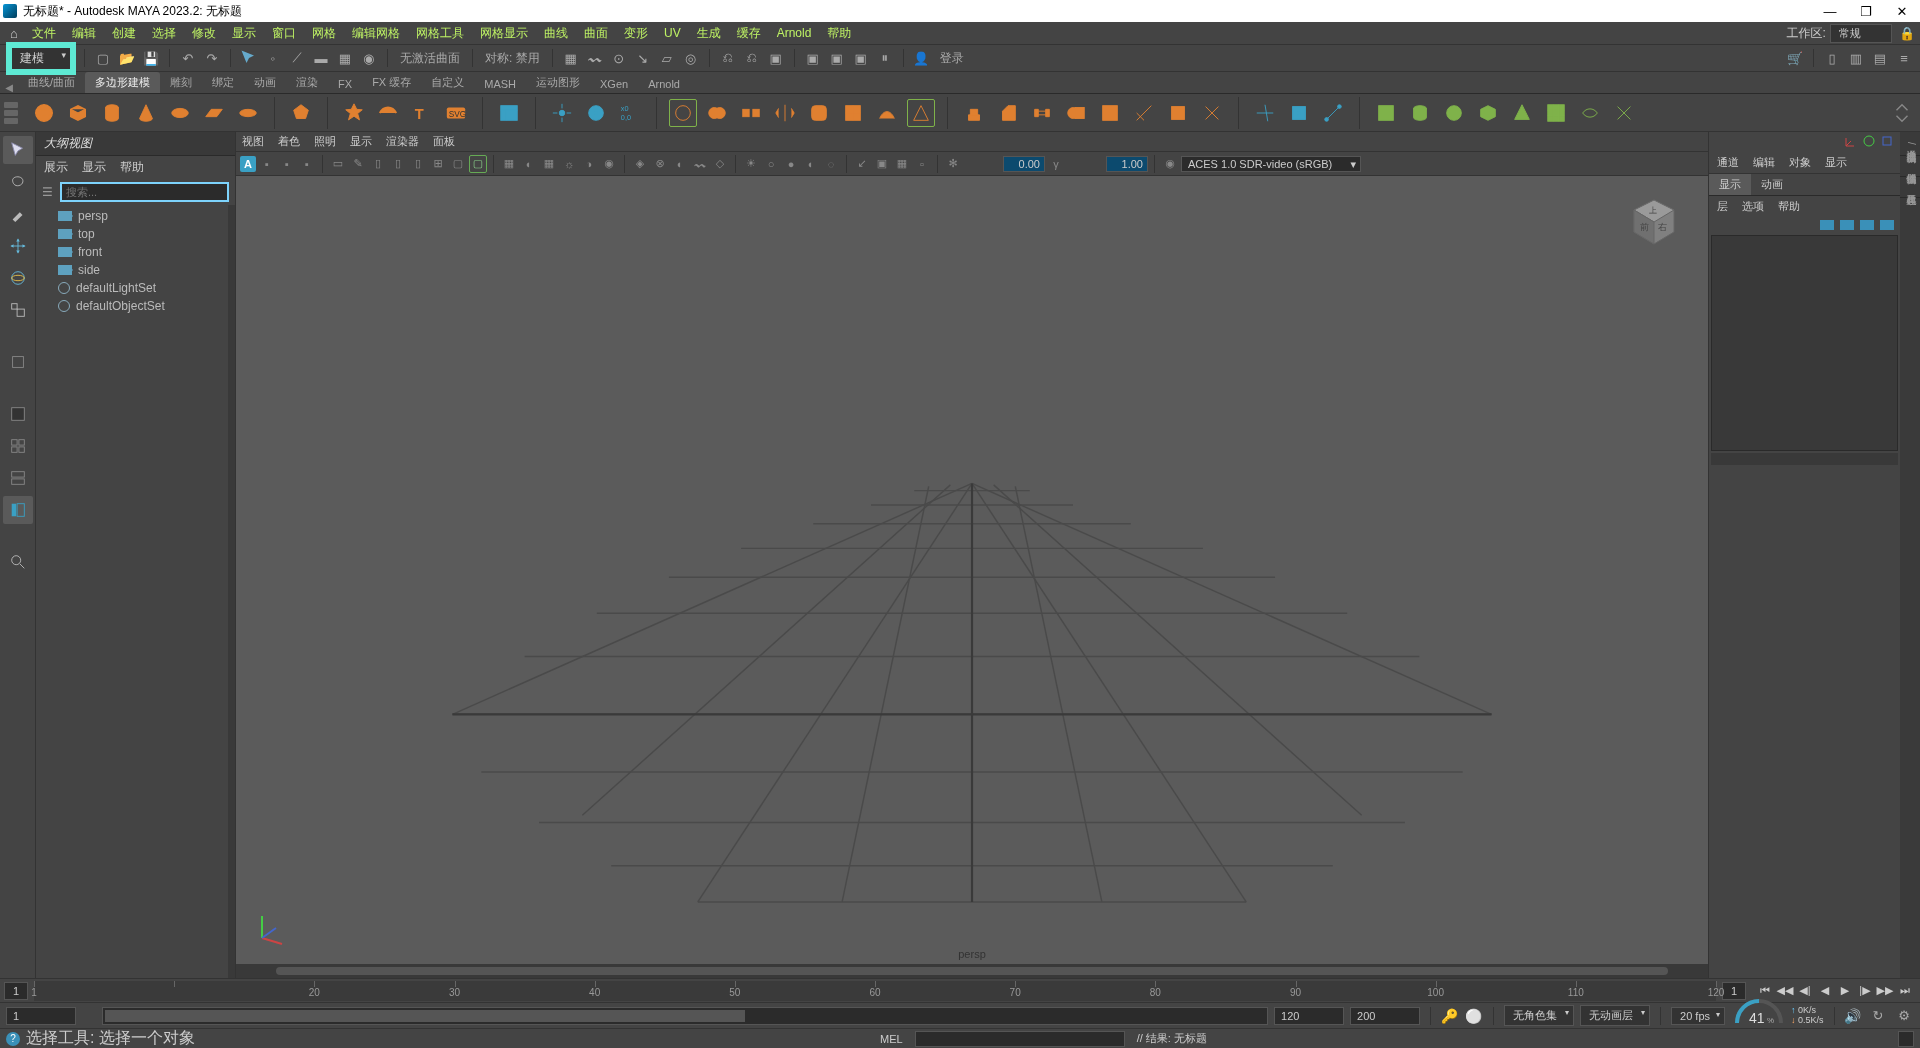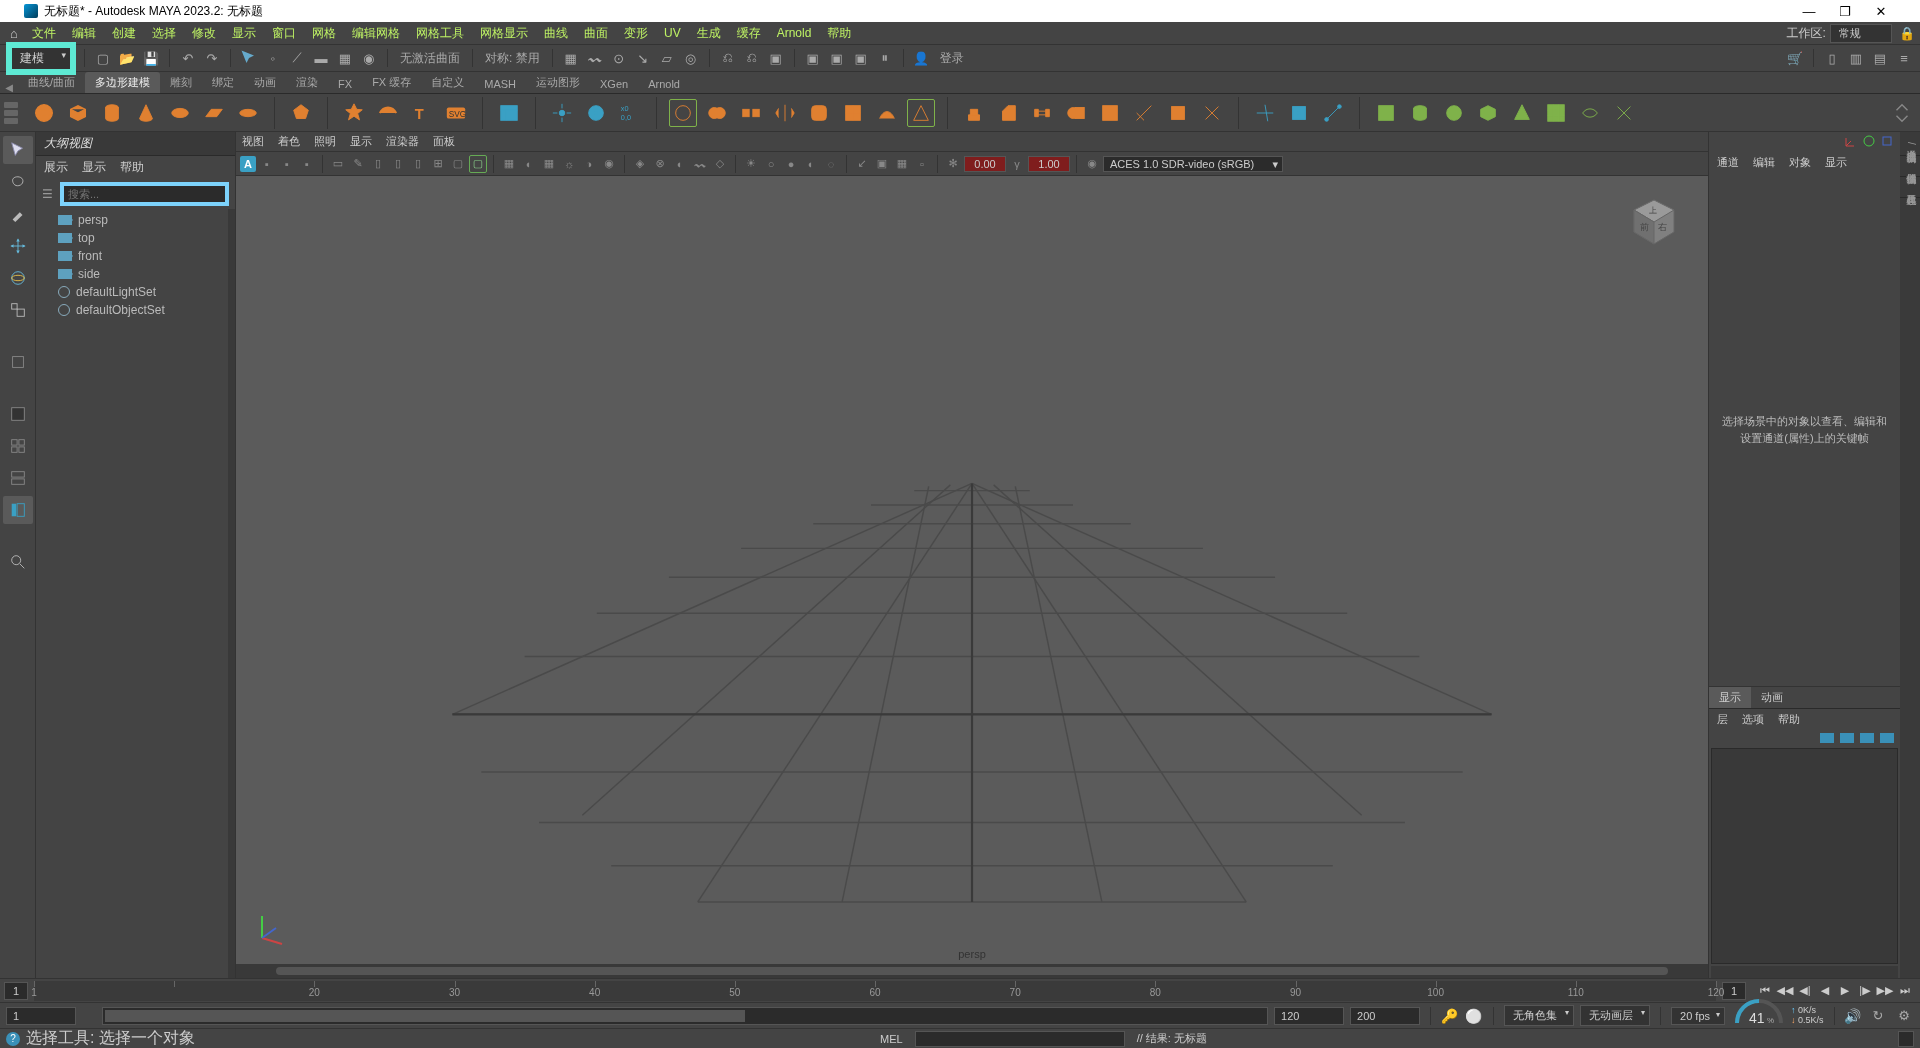--- a/index.html
+++ b/index.html
@@ -1,18 +1,18 @@
 <!DOCTYPE html>
 <html><head>
 <meta charset="utf-8">
 <style>
 * { margin:0; padding:0; box-sizing:border-box; font-family:"Microsoft YaHei",Arial,sans-serif; -webkit-user-select:none; }
 body { width:1920px; height:1048px; background:#444; color:#ccc; font-size:12px; overflow:hidden; display:flex; flex-direction:column; }
 
-.titlebar { height:22px; background:#fff; color:#000; display:flex; align-items:center; padding:0 24px; gap:6px; }
+.titlebar { height:22px; background:#fff; color:#000; display:flex; align-items:center; padding:0 3px; gap:6px; }
 .titlebar .logo { width:14px; height:14px; background:linear-gradient(135deg,#0696d7,#003c5a); border-radius:2px; display:inline-block; }
 .titlebar .spacer { flex:1; }
 .titlebar .win-btn { width:30px; text-align:center; font-size:13px; cursor:pointer; }
 
 .menubar { height:22px; background:#444; display:flex; align-items:center; padding:0 4px; }
 .menubar .home-icon { width:20px; text-align:center; color:#ccc; font-size:13px; }
 .menubar .menu-item { padding:0 8px; color:#bef264; cursor:pointer; line-height:22px; }
 .menubar .spacer { flex:1; }
 .menubar .workspace-label { color:#ccc; margin-right:4px; }
 .menubar .workspace-drop { background:#333; border:1px solid #555; padding:1px 30px 1px 8px; font-size:11px; color:#ccc; position:relative; }
@@ -46,36 +46,36 @@
 .tool-btn { width:30px; height:28px; display:flex; align-items:center; justify-content:center; cursor:pointer; border-radius:2px; }
 .tool-btn.active { background:#5a5a5a; }
 .tool-btn svg { width:18px; height:18px; }
 .tool-gap { height:16px; }
 
 .outliner { width:200px; background:#444; display:flex; flex-direction:column; border-right:1px solid #333; }
 .outliner .panel-title { background:#393939; color:#ddd; padding:3px 8px; font-size:12px; border-bottom:1px solid #2a2a2a;font-style:italic; }
 .outliner .panel-menu { display:flex; gap:14px; padding:3px 8px; color:#ccc; font-size:12px; }
 .outliner .search-row { display:flex; align-items:center; gap:4px; padding:3px 6px; }
 .outliner .search-icon { width:14px; height:14px; color:#999; }
-.outliner .search-input { flex:1; background:#2b2b2b; border:4px solid #7dd3fc; color:#888; padding:2px 4px; font-size:11px; }
+.outliner .search-input { flex:1; background:#2b2b2b; border:2px solid #7dd3fc; color:#888; padding:2px 4px; font-size:11px; }
 .outliner .tree { flex:1; overflow:auto; padding:2px 0; position:relative; }
 .outliner .tree::after { content:""; position:absolute; right:0; top:0; bottom:0; width:7px; background:#393939; }
 .tree-item { display:flex; align-items:center; gap:6px; padding:2px 4px 2px 22px; color:#bbb; cursor:pointer; }
 .tree-item .cam { width:14px; height:10px; background:#5ea1bf; position:relative; }
 .tree-item .cam::after { content:""; position:absolute; right:-4px; top:2px; border:3px solid transparent; border-left-color:#5ea1bf; }
 .tree-item .set { width:12px; height:12px; border:1px solid #8ab; border-radius:50%; }
 
 .viewport-wrap { flex:1; display:flex; flex-direction:column; background:#444; min-width:0; }
 .vp-menubar { height:20px; background:#444; display:flex; align-items:center; padding:0 6px; gap:14px; border-bottom:1px solid #333; }
 .vp-menubar span { color:#ccc; cursor:pointer; font-size:11px; }
 .vp-toolbar { height:24px; background:#444; display:flex; align-items:center; padding:0 4px; gap:2px; border-bottom:1px solid #333; }
 .vp-ico { width:18px; height:18px; display:flex; align-items:center; justify-content:center; color:#888; cursor:pointer; font-size:11px; }
 .vp-ico.cyan { background:#3aa0c4; color:#fff; border-radius:2px; width:16px; height:16px; font-weight:bold; }
 .vp-ico.green-border { border:1px solid #6a5; border-radius:2px; color:#8c8; }
-.vp-num { background:#7f1d1d; border:1px solid #555; padding:1px 4px; color:#ccc; min-width:42px; text-align:center; font-size:11px; }
+.vp-num { background:#0c4a6e; border:1px solid #555; padding:1px 4px; color:#ccc; min-width:42px; text-align:right; font-size:11px;margin-left:39px; }
 .vp-color-drop { background:#2b2b2b; border:1px solid #555; padding:1px 6px; color:#ccc; min-width:180px; position:relative; font-size:11px; }
 .vp-color-drop::after { content:"▾"; position:absolute; right:4px; }
 .vp-canvas { flex:1; position:relative; background:#5b5b5b; overflow:hidden; }
 .vp-canvas .persp-label { position:absolute; bottom:4px; left:50%; transform:translateX(-50%); color:#333; font-size:11px; }
 .vp-canvas .axis { position:absolute; left:16px; bottom:16px; width:40px; height:40px; }
 .vp-canvas .cube-gizmo { position:absolute; right:26px; top:18px; width:56px; height:56px; }
 .vp-scroll { height:14px; background:#393939; position:relative; }
 .vp-scroll::before { content:""; position:absolute; left:40px; right:40px; top:3px; height:8px; background:#555; border-radius:4px; }
 
 .right-panel { width:212px; background:#444; display:flex; border-left:1px solid #333; }
@@ -731,21 +731,20 @@
         <svg class="ico" viewBox="0 0 14 14">
             <rect x="3" y="3" width="8" height="8" fill="none" stroke="#46c"></rect>
           </svg>
       </div>
       <div class="rp-menu">
         <span>通道</span>
         <span>编辑</span>
         <span>对象</span>
         <span>显示</span>
       </div>
-      <div class="rp-hint">选择场景中的对象以查看、编辑和设置通道(属性)上的关键帧</div>
       <div class="rp-lower">
         <div class="rp-lower-tabs">
           <span class="rp-lower-tab active">显示</span>
           <span class="rp-lower-tab">动画</span>
         </div>
         <div class="rp-lower-menu">
           <span>层</span>
           <span>选项</span>
           <span>帮助</span>
         </div>

